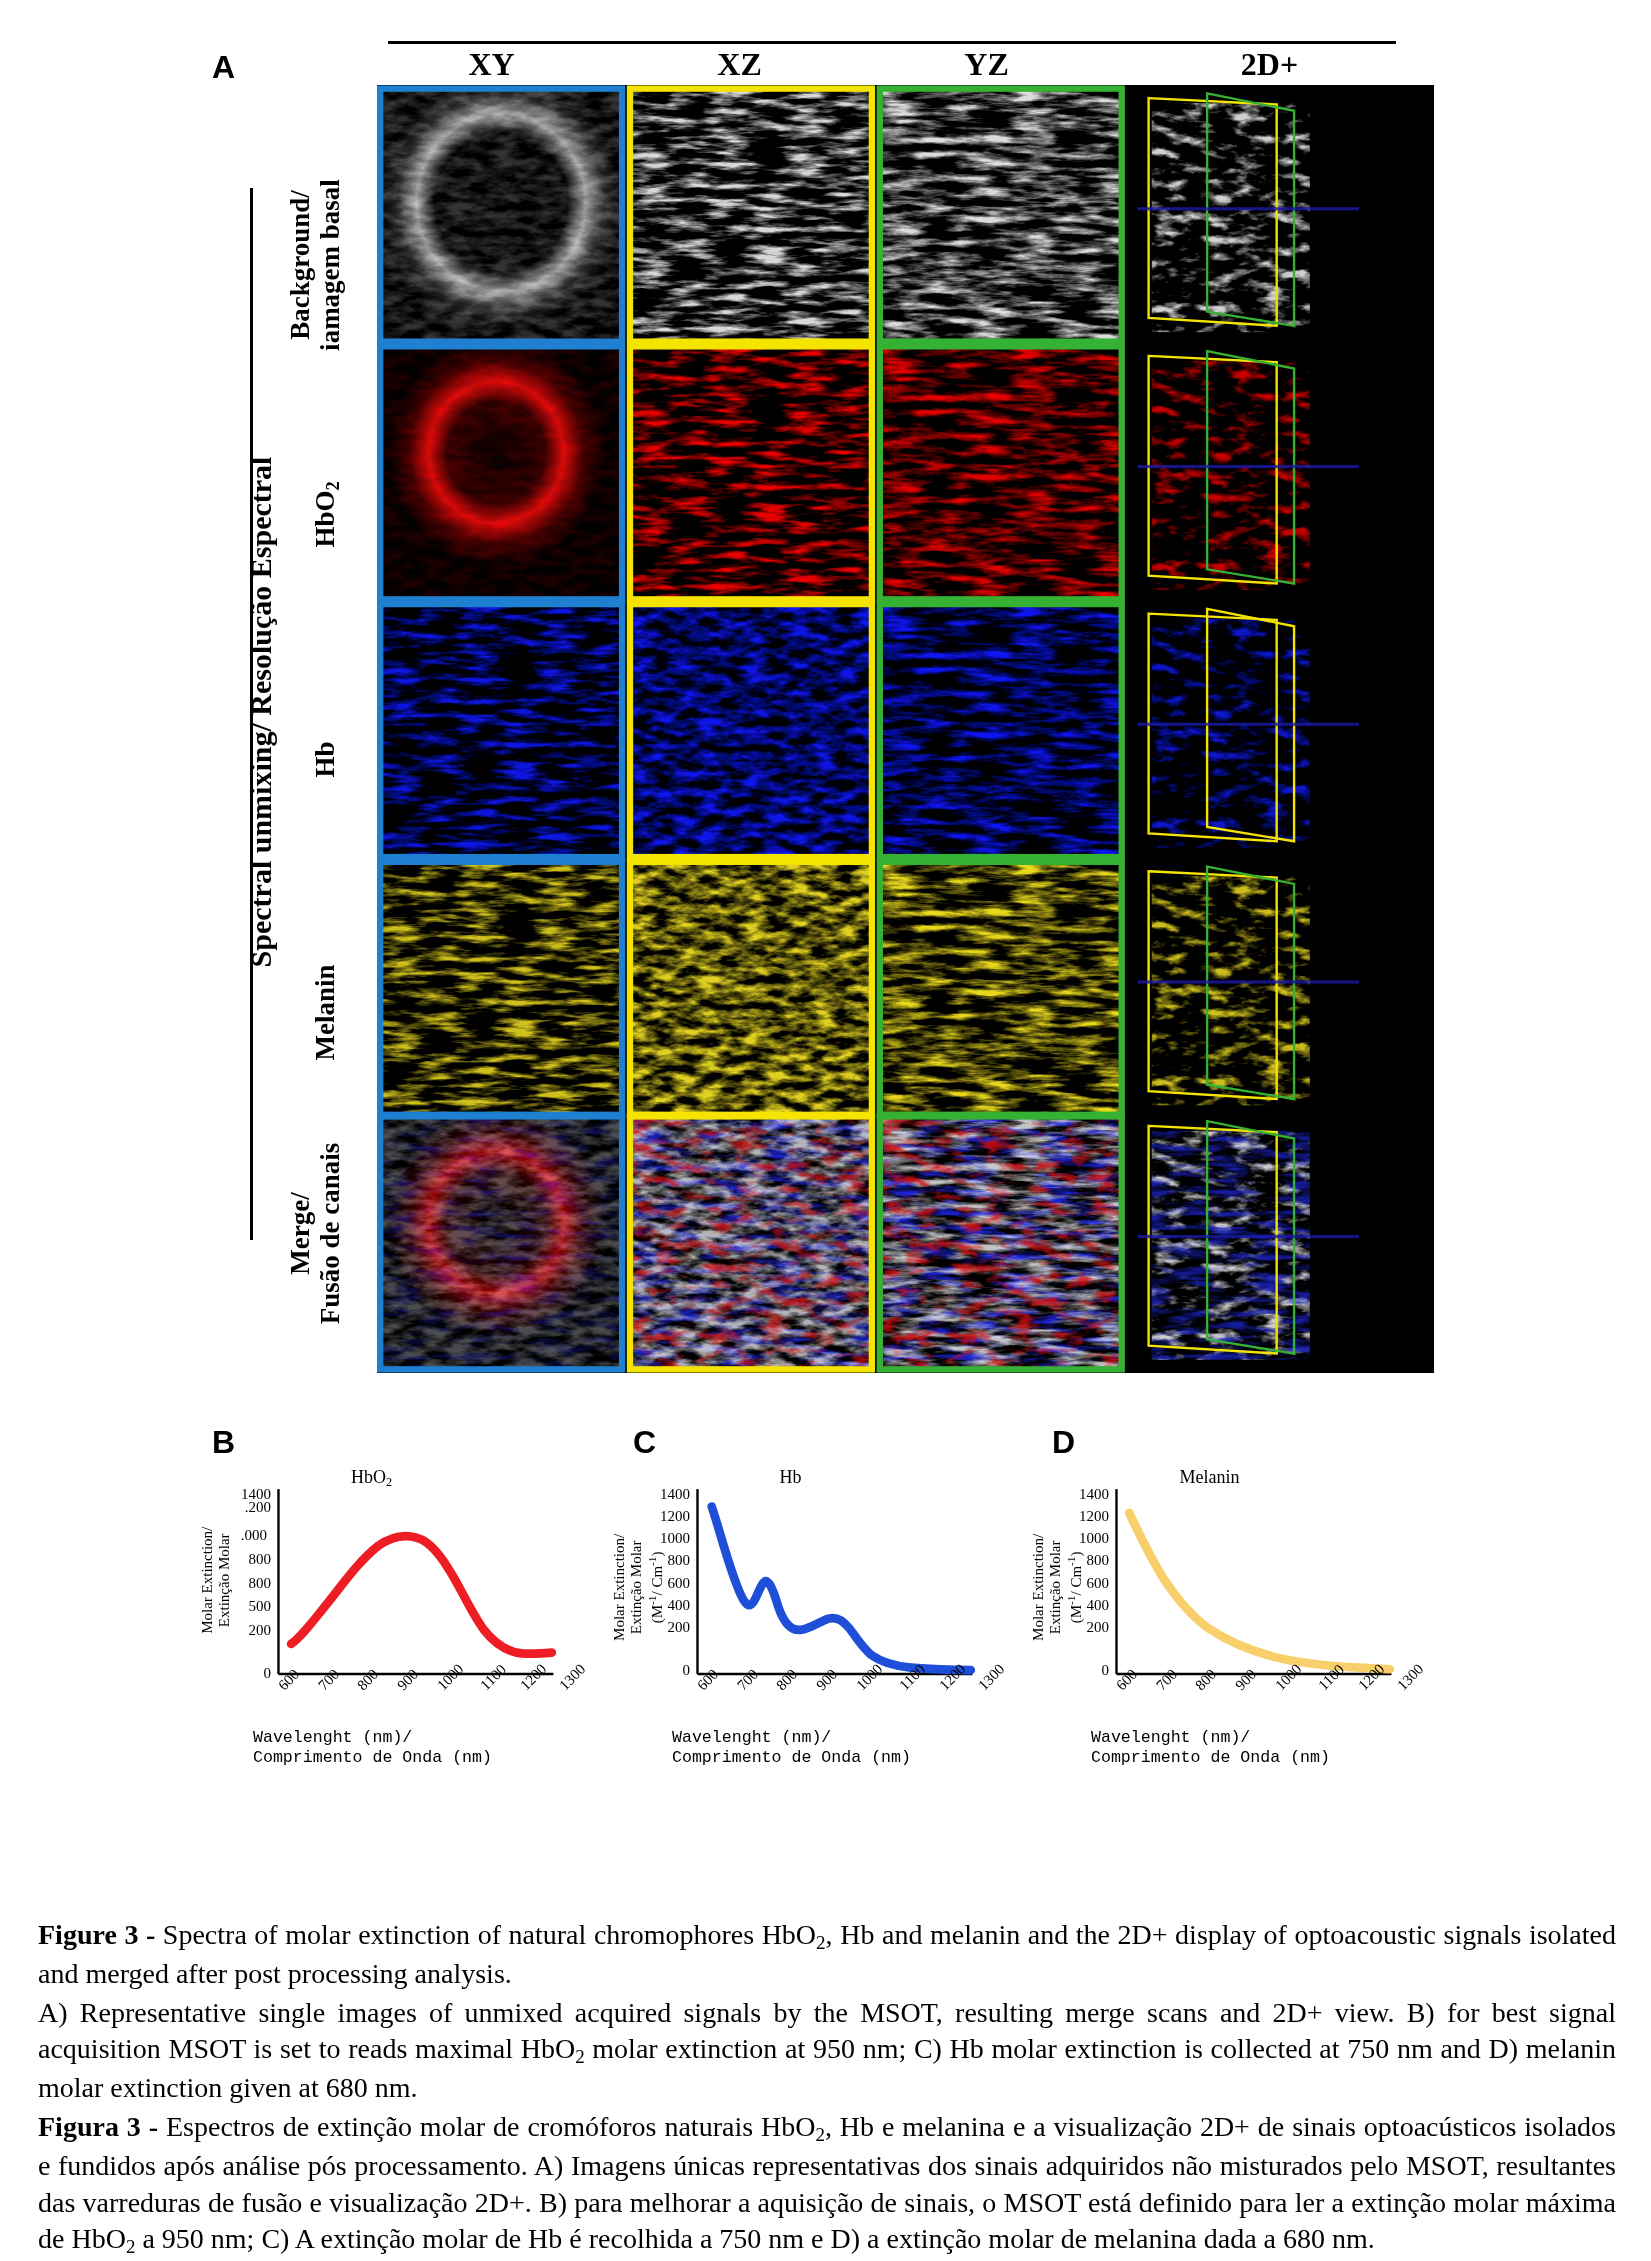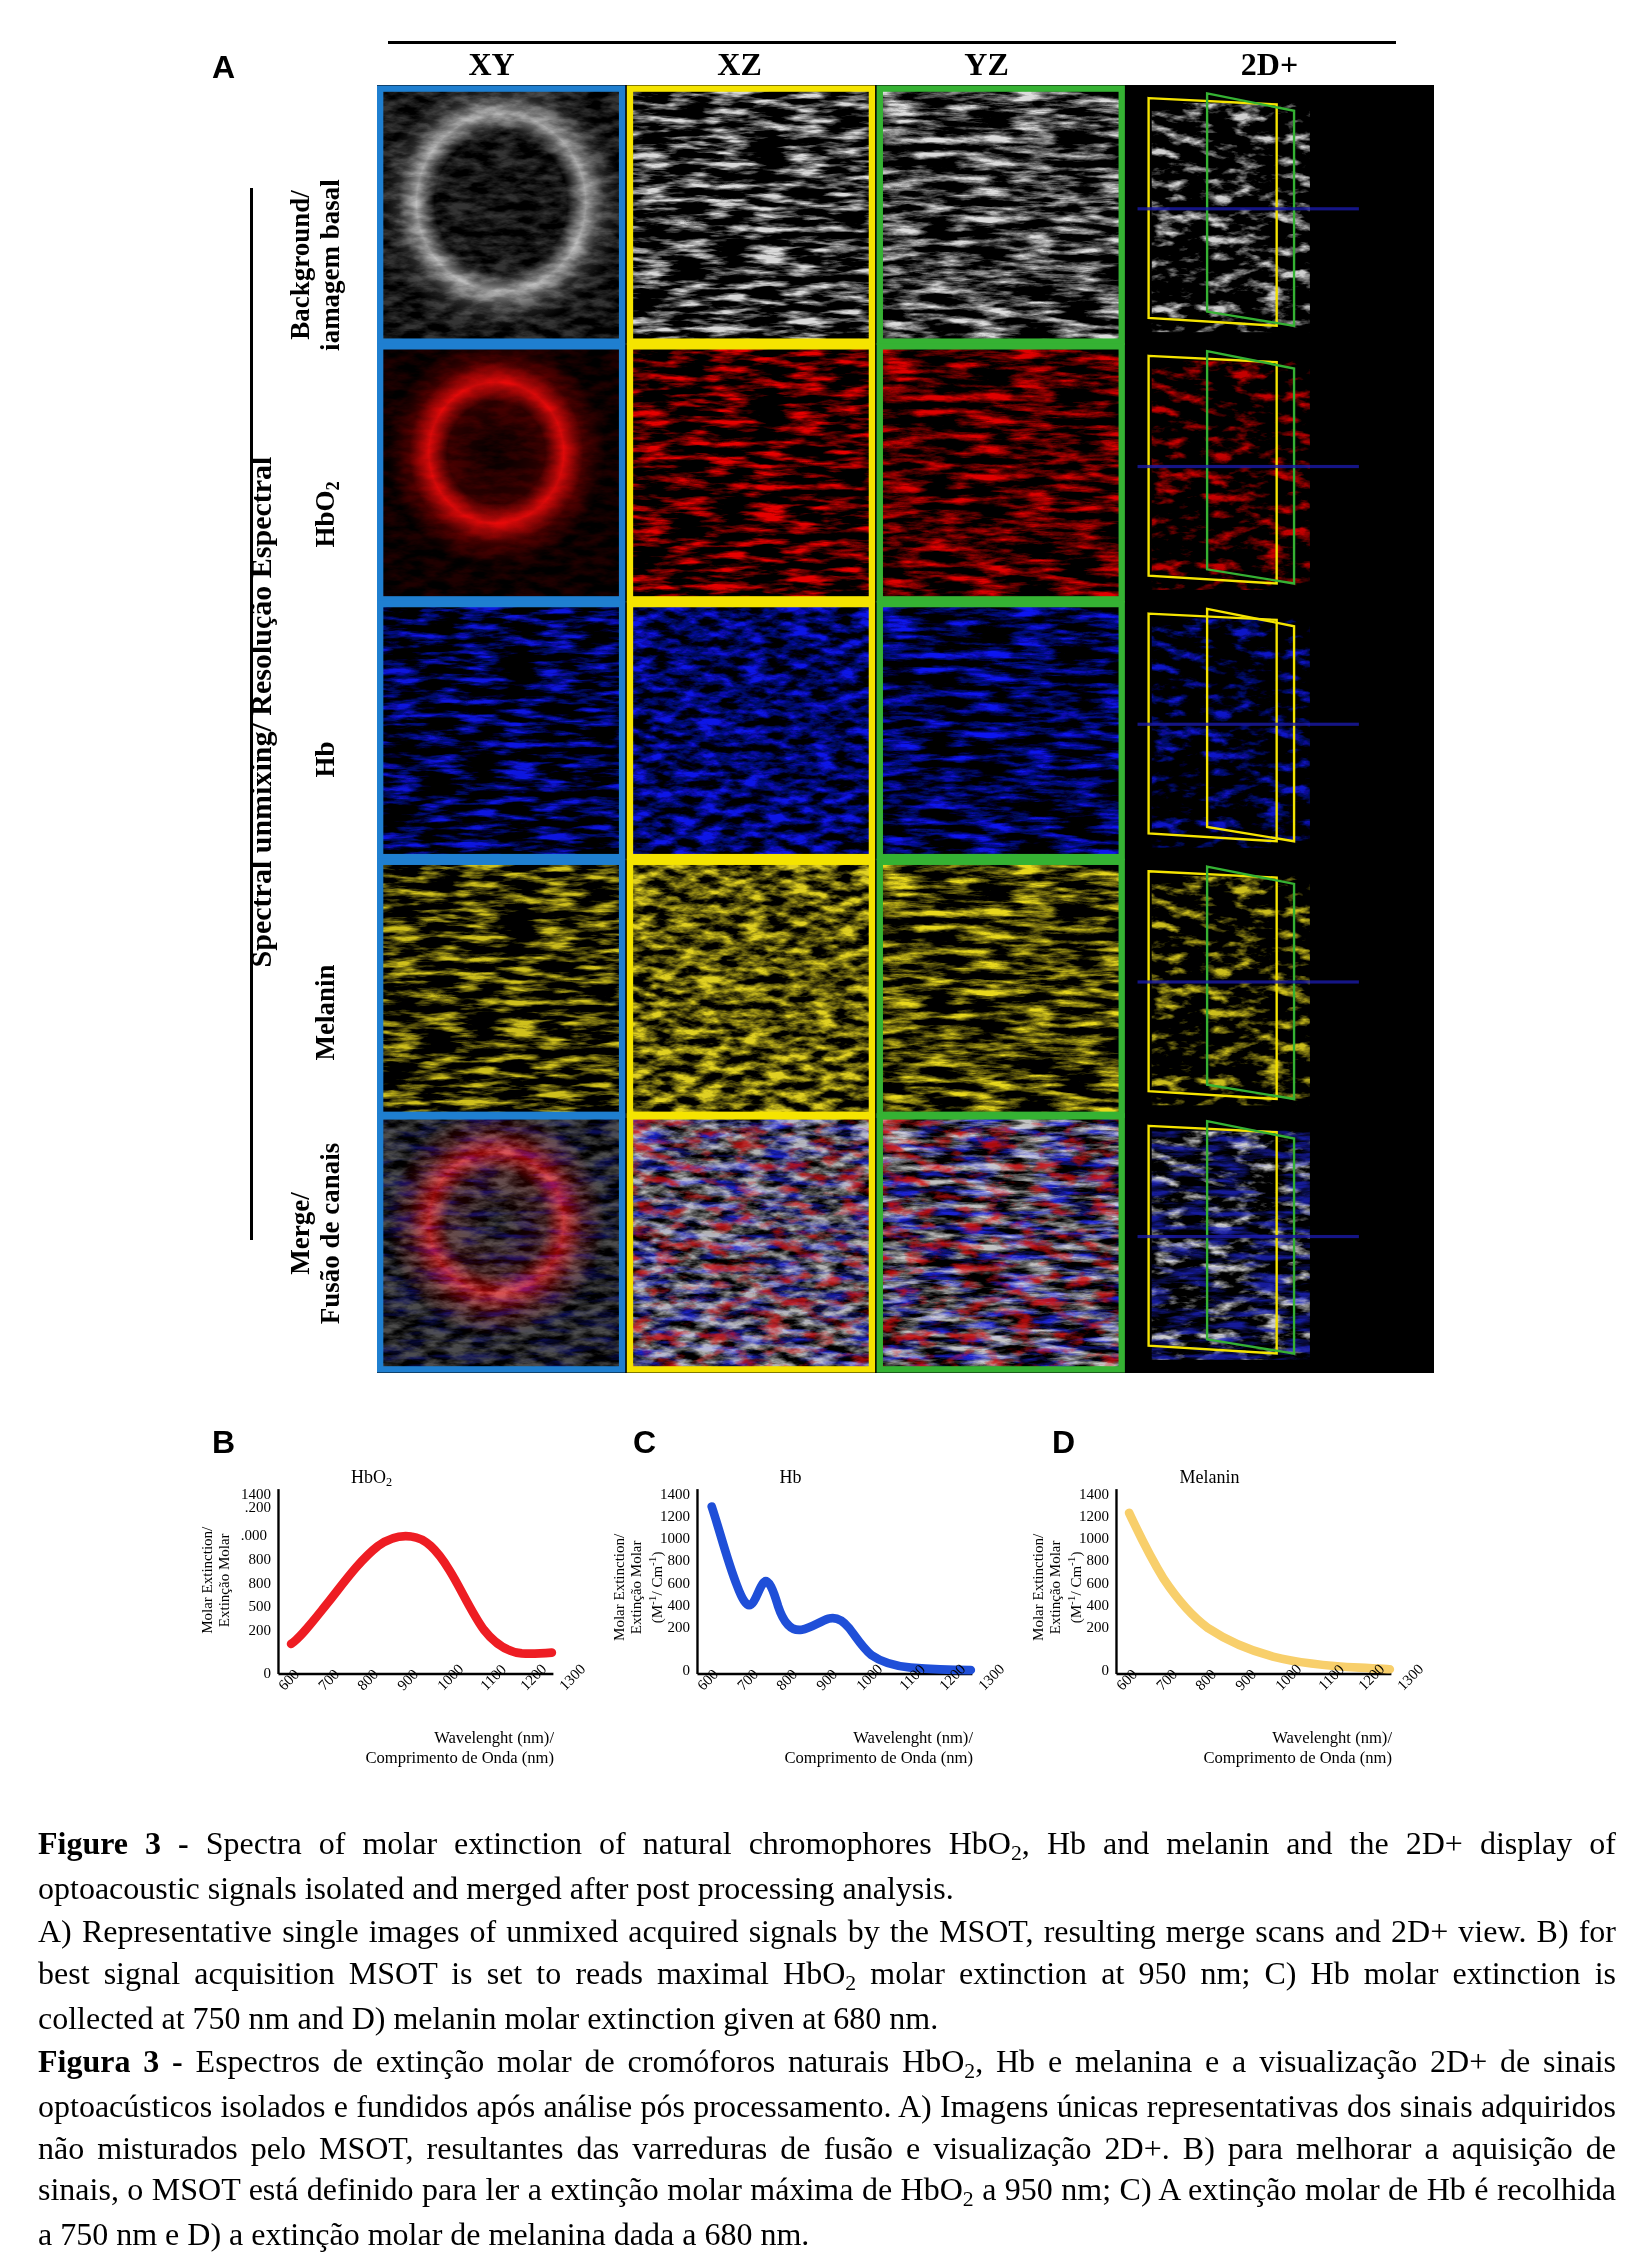--- a/index.html
+++ b/index.html
@@ -27,24 +27,24 @@
   }
 
   .leftaxis{position:absolute;left:250px;top:188px;width:3.2px;height:1052px;background:#000;}
 
   
   .chartbox{position:absolute;}
   .chart-title{position:absolute;font-size:18px;font-family:"Liberation Serif",serif;text-align:center;width:100%;}
   .ytick{position:absolute;font-size:15px;text-align:right;font-family:"Liberation Serif",serif;}
   .xtick{position:absolute;font-size:15px;font-family:"Liberation Serif",serif;transform-origin:left top;transform:rotate(-45deg);}
   .ylab{position:absolute;font-size:15px;text-align:center;font-family:"Liberation Serif",serif;line-height:1.15;}
-  .xlab{position:absolute;font-size:16.6px;text-align:right;font-family:Liberation Serif, serif;line-height:1.2;}
+  .xlab{position:absolute;font-size:16.6px;text-align:left;font-family:Liberation Mono, monospace;line-height:1.2;}
 
   
-  .caption{position:absolute;left:38px;top:1823px;width:1578px;font-size:32px;line-height:1.31;text-align:justify;font-family:"Liberation Serif",serif;}
+  .caption{position:absolute;left:38px;top:1917px;width:1578px;font-size:28px;line-height:1.31;text-align:justify;font-family:"Liberation Serif",serif;}
   .caption b{font-weight:bold;}
   sub{font-size:0.68em;vertical-align:-0.28em;}
   .cap-p{margin:0 0 1.6px 0;}
 </style>
 </head>
 <body>
 
 <div class="page">
 
   <div class="titlerule"></div>

